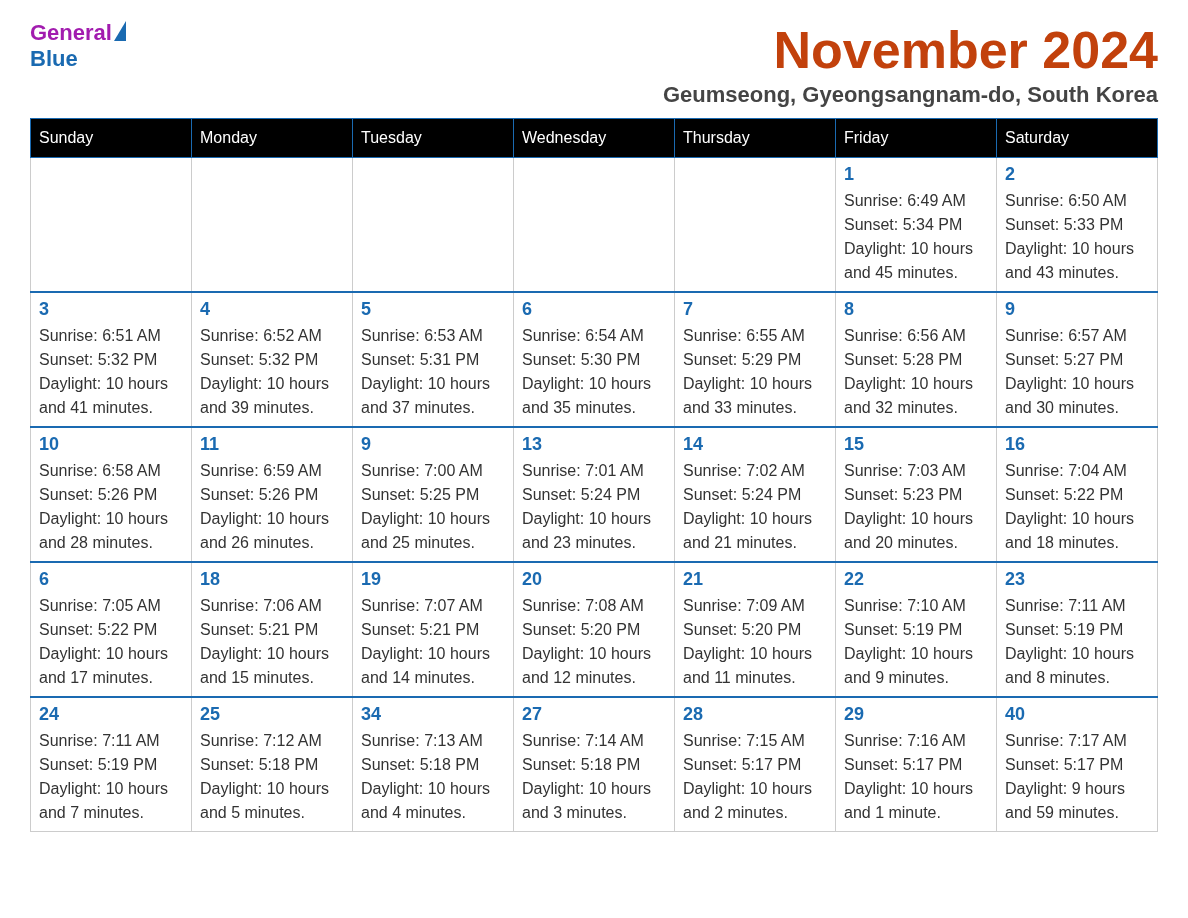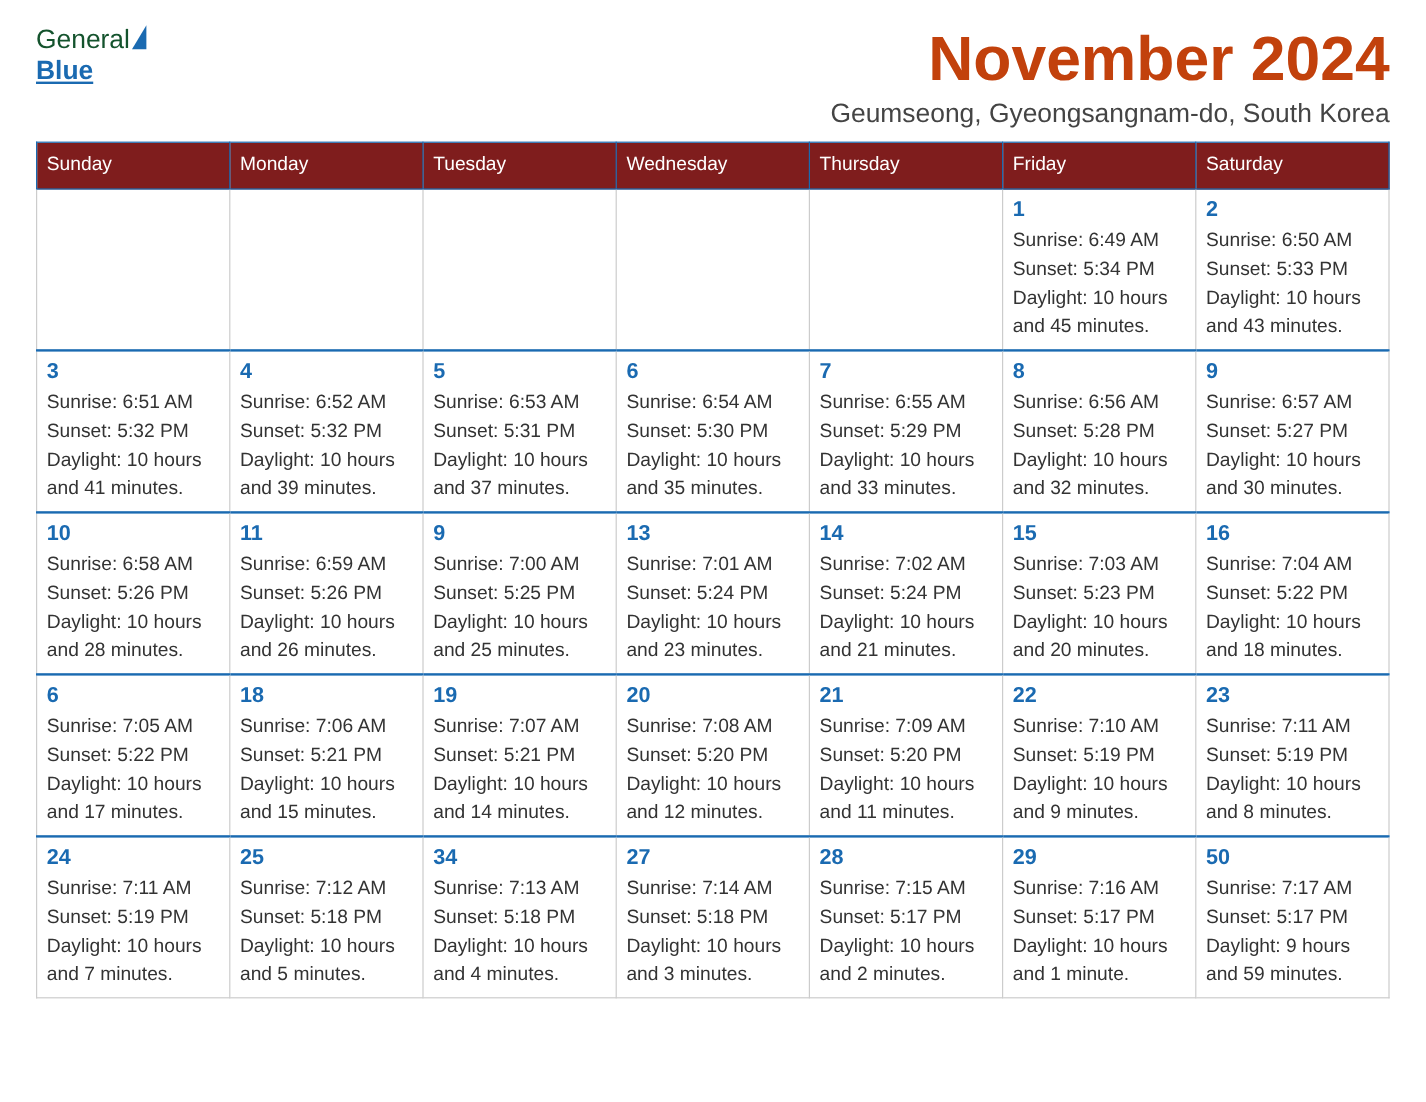--- a/index.html
+++ b/index.html
@@ -11,28 +11,27 @@
       min-height: 918px;
     }
     .header-area {
       display: flex;
       justify-content: space-between;
       align-items: flex-start;
       margin-bottom: 10px;
     }
     .logo-text-general {
       font-size: 22px;
-      font-weight: normal;
-      color: #14532d;
+      font-weight: bold;
+      color: #a21caf;
     }
     .logo-text-blue {
       font-size: 22px;
       font-weight: bold;
       color: #1a6ab1;
-      text-decoration: underline;
     }
     .logo-triangle {
       width: 0;
       height: 0;
       border-left: 12px solid transparent;
       border-right: 0px solid transparent;
       border-bottom: 20px solid #1a6ab1;
       margin-left: 2px;
       margin-top: -4px;
     }
@@ -50,28 +49,29 @@
     }
     .month-title {
       font-size: 52px;
       font-weight: bold;
       color: #c2410c;
     }
     .location-title {
       font-size: 22px;
       color: #444;
       margin-top: 2px;
+      font-weight: bold;
     }
     .calendar {
       width: 100%;
       border-collapse: collapse;
       margin-top: 10px;
     }
     .calendar th {
-      background-color: #7f1d1d;
+      background-color: #000000;
       color: #fff;
       padding: 10px 8px;
       font-size: 16px;
       font-weight: normal;
       text-align: left;
       border: 1px solid #1a6ab1;
     }
     .calendar td {
       vertical-align: top;
       padding: 6px 8px;
@@ -254,18 +254,18 @@
         </td>
         <td>
           <span class="day-num">28</span>
           <div class="day-info">Sunrise: 7:15 AM<br>Sunset: 5:17 PM<br>Daylight: 10 hours and 2 minutes.</div>
         </td>
         <td>
           <span class="day-num">29</span>
           <div class="day-info">Sunrise: 7:16 AM<br>Sunset: 5:17 PM<br>Daylight: 10 hours and 1 minute.</div>
         </td>
         <td>
-          <span class="day-num">50</span>
+          <span class="day-num">40</span>
           <div class="day-info">Sunrise: 7:17 AM<br>Sunset: 5:17 PM<br>Daylight: 9 hours and 59 minutes.</div>
         </td>
       </tr>
     </tbody>
 </table>
 
 </body></html>

